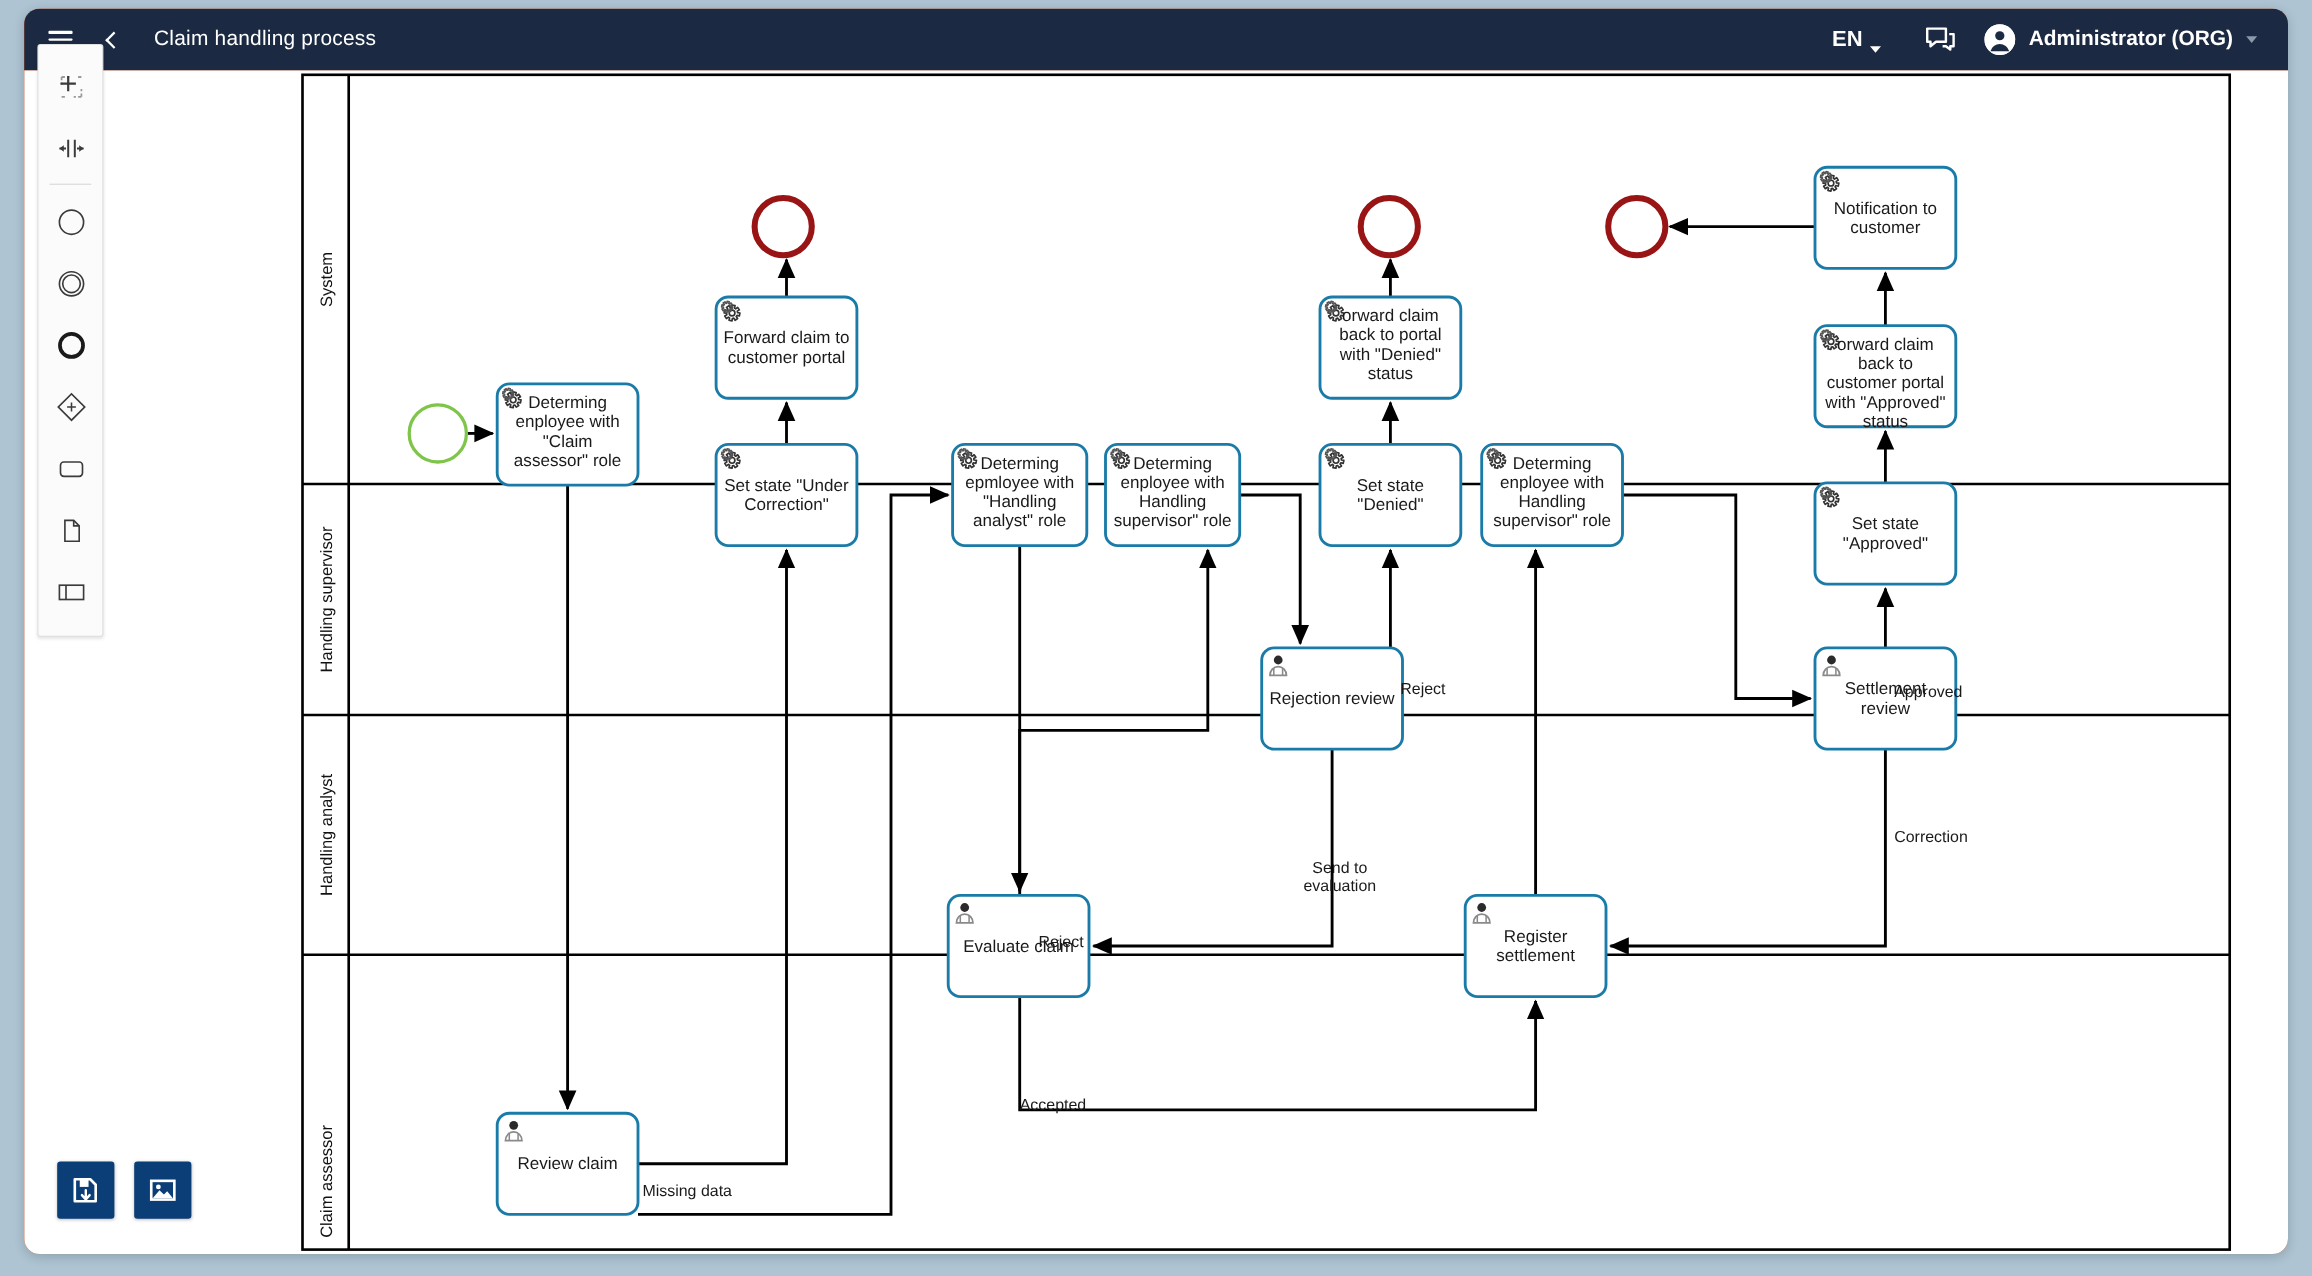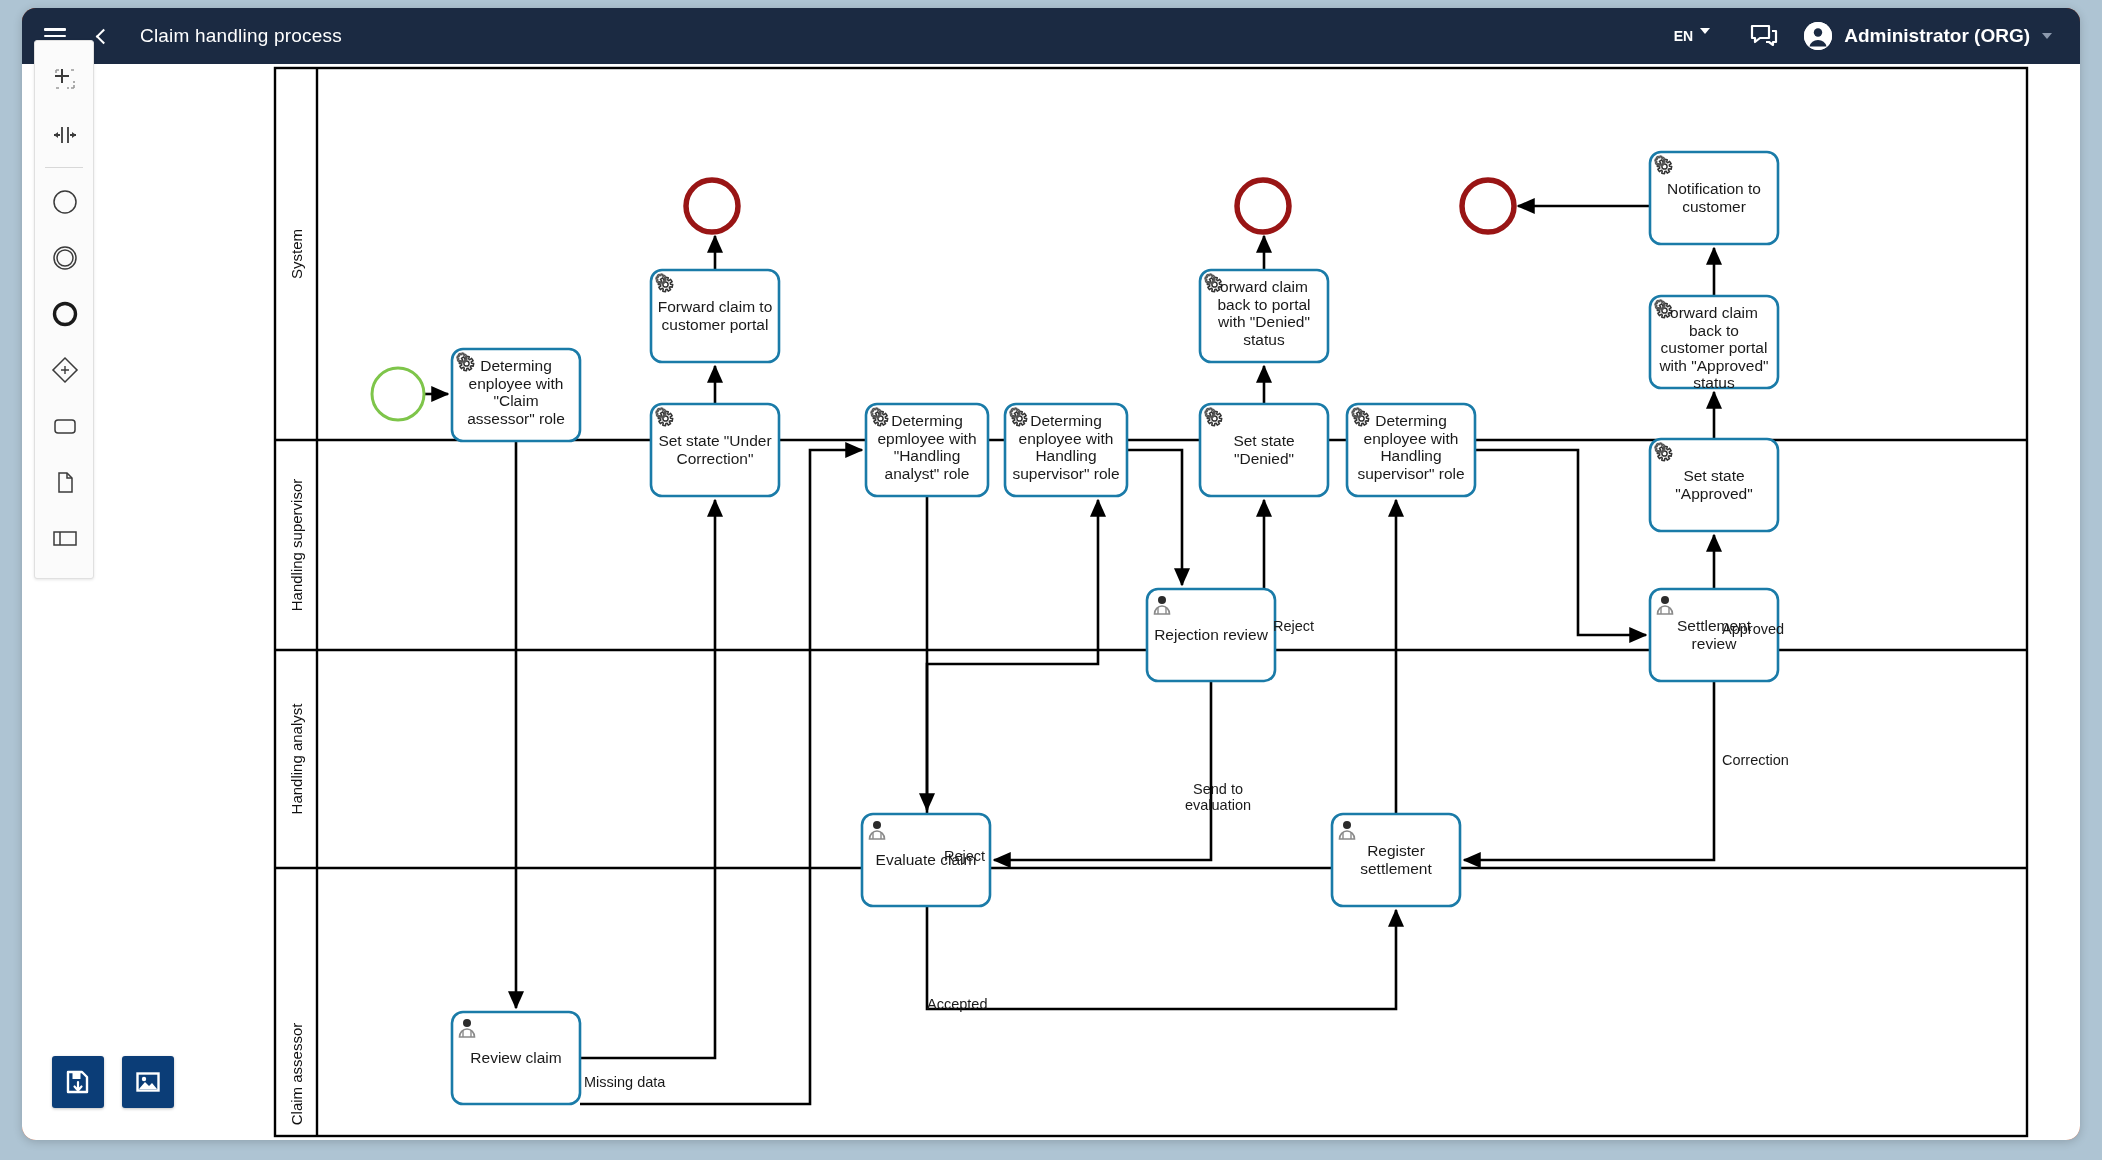--- a/index.html
+++ b/index.html
@@ -54,22 +54,22 @@
   .doc-title {
     margin-left: 16px;
     font-size: 19px; font-weight: 400; color: #ffffff;
     letter-spacing: .2px;
   }
   .topbar .right {
     margin-left: auto; display: flex; align-items: center;
     gap: 0; padding-right: 28px;
   }
   .lang {
-    display: flex; align-items: flex-start; gap: 7px;
-    font-size: 14px; font-weight: bold; color: #fff;
+    display: flex; align-items: flex-end; gap: 7px;
+    font-size: 20px; font-weight: bold; color: #fff;
     padding: 0 14px; cursor: pointer;
   }
   .caret-down {
     width: 0; height: 0;
     border-left: 5px solid transparent;
     border-right: 5px solid transparent;
     border-top: 6px solid #fff;
   }
   .chat-icon { padding: 0 26px; cursor: pointer; display:flex; align-items:center;}
   .avatar {

